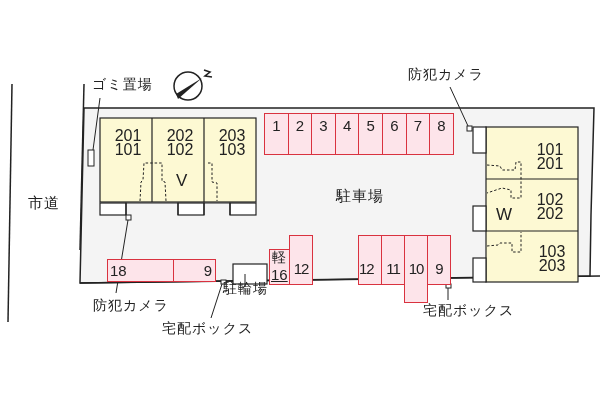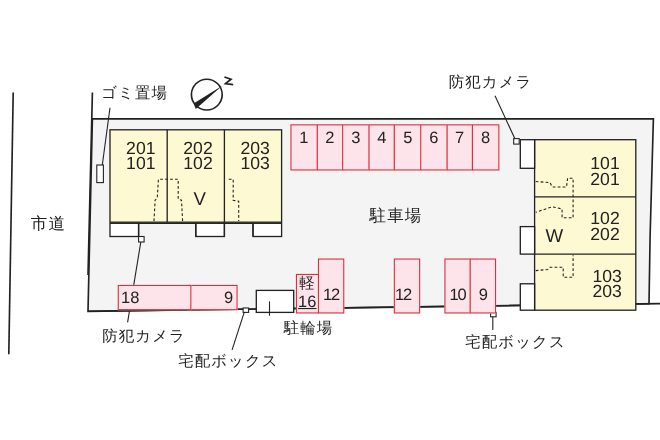--- a/index.html
+++ b/index.html
@@ -129,21 +129,24 @@
     </div>
   </div>
 
 <div id="pbot" class="abs" style="left:289px;top:235px;width:161px;height:50px;">
     <div class="space" style="left: 0px; top: 0px; width: 24px; height: 50px;">
       <span style="left: 0px; right: 0px; text-align: center; top: 24px; letter-spacing: -1px;">12</span>
     </div>
     <div class="space" style="left: 69px; top: 0px; width: 24px; height: 50px;">
       <span style="left: 0px; right: 0px; top: 24px; letter-spacing: -1px;">12</span>
     </div>
-    <div class="space" style="left: 115px; top: 0px; width: 24px; height: 50px;">
+    <div class="space" style="left: 92px; top: 0px; width: 24px; height: 50px;">
+      <span style="left: 0px; right: 0px; text-align: center; top: 24px; letter-spacing: -1px;">11</span>
+    </div>
+    <div class="space" style="left: 115px; top: 0px; width: 24px; height: 68px;">
       <span style="left: 0px; right: 0px; text-align: center; top: 24px; letter-spacing: -1px;">10</span>
     </div>
     <div class="space" style="left: 138px; top: 0px; width: 24px; height: 50px;">
       <span style="left: 0px; right: 0px; text-align: center; top: 24px; letter-spacing: -1px;">9</span>
     </div>
   </div>
 
 <div class="space" style="left:269px;top:249px;width:21px;height:36px;">
   <span style="left:2px;top:-1px;font-size:14px;">軽</span>
   <span style="left:1px;top:16px;text-decoration:underline;">16</span>
@@ -155,15 +158,15 @@
 
 <div class="space" style="left:107px;top:259px;width:67px;height:23px;">
   <span style="left:2px;top:2px;">18</span>
 </div>
 
 <div class="label" style="left:92px;top:76px;text-align:center;">ゴミ置場</div>
 <div class="label label-lg" style="left:28px;top:194px;">市道</div>
 <div class="label label-lg" style="left:336px;top:187px;">駐車場</div>
 <div class="label" style="left:408px;top:66px;">防犯カメラ</div>
 <div class="label" style="left:93px;top:297px;">防犯カメラ</div>
-<div class="label" style="left:223px;top:290px;margin-left:35px;">駐輪場</div>
+<div class="label" style="left:223px;top:280px;">駐輪場</div>
 <div class="label" style="left:162px;top:320px;">宅配ボックス</div>
 <div class="label" style="left:423px;top:302px;">宅配ボックス</div>
 
 </body></html>

